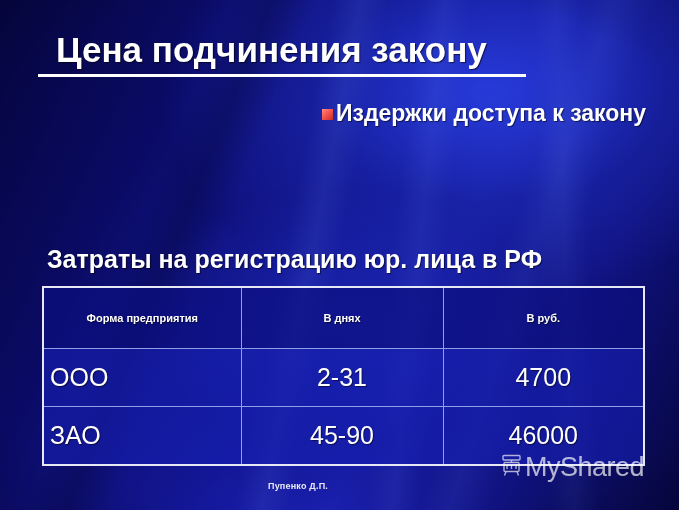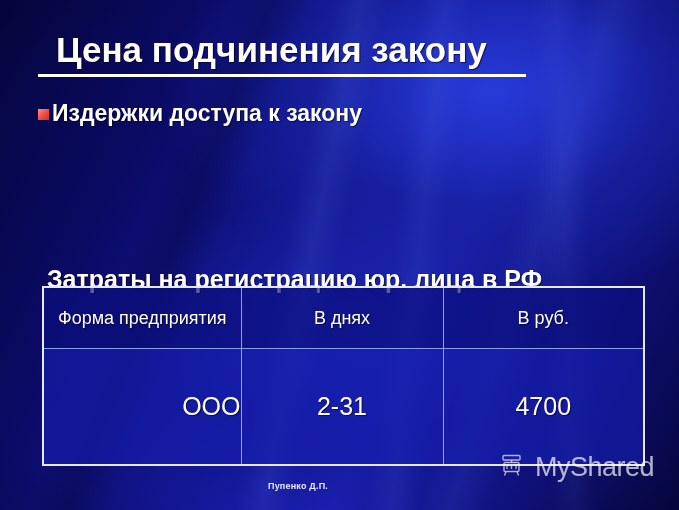--- a/index.html
+++ b/index.html
@@ -66,20 +66,21 @@
   
   #bullets {
     position: absolute;
     left: 38px;
     top: 99px;
     width: 608px;
   }
   .bullet-row {
     display: block;
     margin-bottom: 5px;
+    text-align: right;
   }
   .bullet-marker {
     display: inline-block;
     width: 11px;
     height: 11px;
     margin-right: 3px;
     vertical-align: 1px;
     background: linear-gradient(135deg, #ff8f86 0%, #f4564d 45%, #cc2a22 100%);
   }
   .bullet-text {
@@ -95,21 +96,20 @@
   #subtitle {
     position: absolute;
     left: 0;
     top: 245px;
     width: 589px;
     text-align: center;
     font-size: 25px;
     font-weight: bold;
     color: #ffffff;
     text-shadow: 1px 1px 1px rgba(0,0,0,0.55);
-    margin-top: 20px;
   }
 
   
   #cost-table {
     position: absolute;
     left: 42px;
     top: 286px;
     width: 601px;
     height: 180px;
     border-collapse: collapse;
@@ -122,35 +122,35 @@
   #cost-table col.c3 { width: 201px; }
   #cost-table td {
     border: 1px solid #8fa0e8;
     color: #ffffff;
     text-align: center;
     padding: 0;
     text-shadow: 1px 1px 1px rgba(0,0,0,0.5);
   }
   #cost-table thead td {
     height: 60px;
-    font-size: 18px;
+    font-size: 11px;
     line-height: 21px;
-    font-weight: normal;
+    font-weight: bold;
     background: rgba(8,10,110,0.45);
     vertical-align: middle;
   }
   #cost-table tbody td {
     height: 40px;
     font-size: 25px;
     font-weight: normal;
     background: rgba(26,34,185,0.40);
     vertical-align: middle;
   }
   #cost-table tbody td.form-cell {
-    text-align: right;
+    text-align: left;
     padding-left: 6px;
   }
 
   
   #footer {
     position: absolute;
     left: 0;
     top: 481px;
     width: 596px;
     text-align: center;
@@ -160,21 +160,21 @@
     letter-spacing: 0.2px;
   }
 
   
   #watermark {
     position: absolute;
     left: 499px;
     top: 452px;
     display: flex;
     align-items: center;
-    gap: 10px;
+    gap: 0;
     opacity: 0.78;
     pointer-events: none;
   }
   #watermark .wm-text {
     font-size: 27px;
     color: rgba(255,255,255,0.88);
     letter-spacing: -0.5px;
     font-weight: normal;
   }
 </style>
@@ -208,20 +208,25 @@
           <td>В днях</td>
           <td>В руб.</td>
         </tr>
       </thead>
       <tbody>
         <tr>
           <td class="form-cell">ООО</td>
           <td>2-31</td>
           <td>4700</td>
         </tr>
+        <tr>
+          <td class="form-cell">ЗАО</td>
+          <td>45-90</td>
+          <td>46000</td>
+        </tr>
       </tbody>
     </table>
 
     <div id="footer">Пупенко Д.П.</div>
 
     <div id="watermark">
       <span>
         <svg width="26" height="26" viewBox="0 0 26 26" fill="none" stroke="rgba(255,255,255,0.85)" stroke-width="1.4">
           <rect x="4" y="2.5" width="17" height="4.5" rx="1"></rect>
           <line x1="12.5" y1="7" x2="12.5" y2="9.5"></line>

